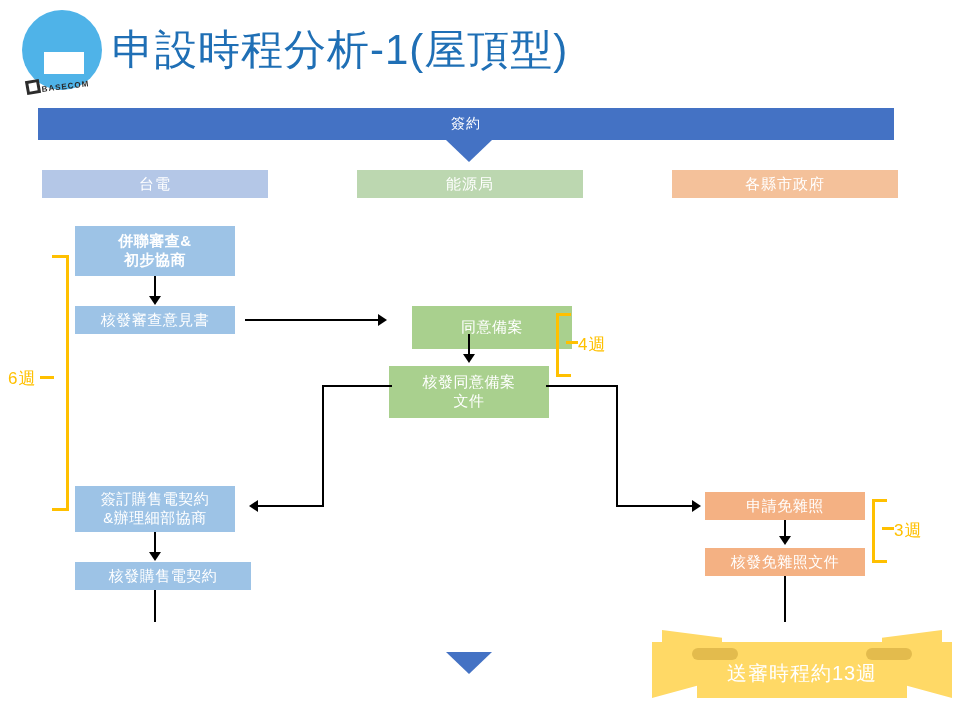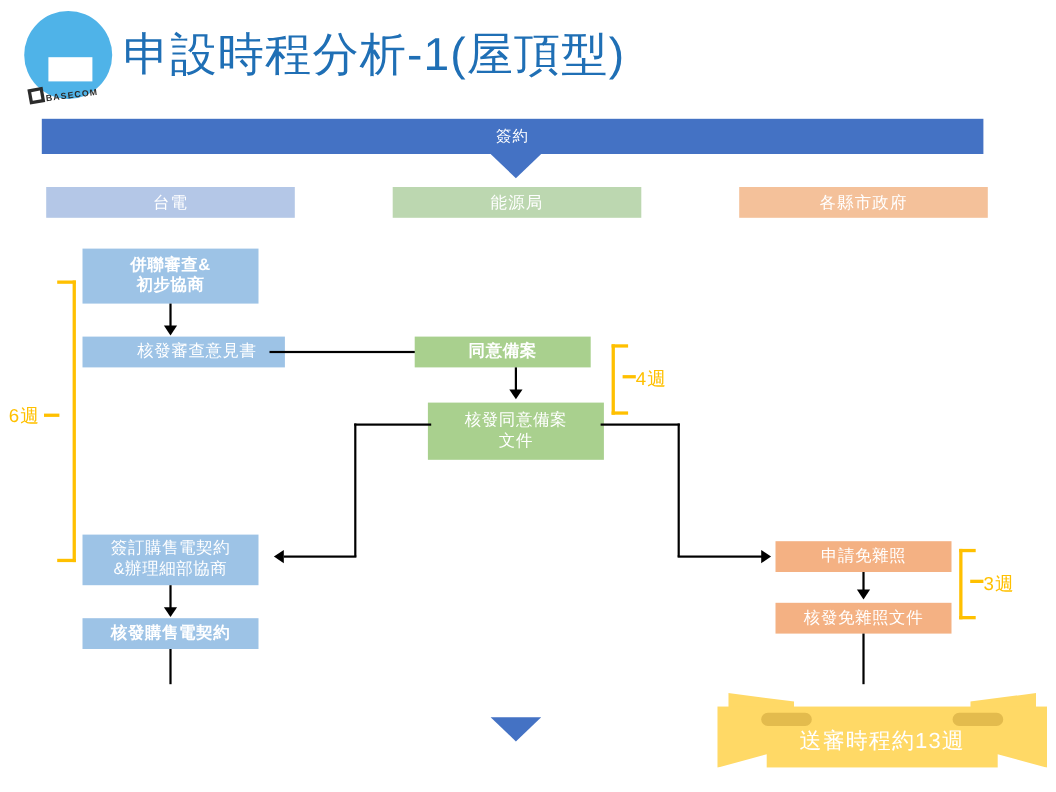--- a/index.html
+++ b/index.html
@@ -118,48 +118,48 @@
   <div class="box blue" style="left:75px;top:226px;width:160px;height:50px;font-weight:bold;">
     <div>
       <div>併聯審查&amp;</div>
       <div>初步協商</div>
     </div>
   </div>
 
   <div class="ln vline" style="left:154px;top:276px;height:24px;"></div>
   <div class="arrow-d" style="left:149px;top:296px;"></div>
 
-  <div class="box blue" style="left:75px;top:306px;width:160px;height:28px;padding-left:24px;">
+  <div class="box blue" style="left:75px;top:306px;width:160px;height:28px;">
     <span>核發審查意見書</span>
   </div>
 
   <div class="box blue" style="left:75px;top:486px;width:160px;height:46px;">
     <div>
       <div>簽訂購售電契約</div>
       <div>&amp;辦理細部協商</div>
     </div>
   </div>
 
   <div class="ln vline" style="left:154px;top:532px;height:24px;"></div>
   <div class="arrow-d" style="left:149px;top:552px;"></div>
 
-  <div class="box blue" style="left:75px;top:562px;width:160px;height:28px;font-weight:bold;">
+  <div class="box blue" style="left:75px;top:562px;width:176px;height:28px;">
     <span>核發購售電契約</span>
   </div>
 
   <div class="ln vline" style="left:154px;top:590px;height:32px;"></div>
 
   <div class="brk brk-right" style="left:52px;top:255px;width:14px;height:250px;"></div>
   <div class="brk-tick" style="left:40px;top:376px;width:14px;"></div>
   <div class="dur" style="left:8px;top:367px;">6週</div>
 
   <div class="ln hline" style="left:245px;top:319px;width:138px;"></div>
   <div class="arrow-r" style="left:378px;top:314px;"></div>
 
-  <div class="box green" style="left:377px;top:306px;width:160px;height:28px;font-weight:bold;">
+  <div class="box green" style="left:412px;top:306px;width:160px;height:43px;">
     <span>同意備案</span>
   </div>
 
   <div class="ln vline" style="left:468px;top:334px;height:24px;"></div>
   <div class="arrow-d" style="left:463px;top:354px;"></div>
 
   <div class="box green" style="left:389px;top:366px;width:160px;height:52px;">
     <div>
       <div>核發同意備案</div>
       <div>文件</div>

